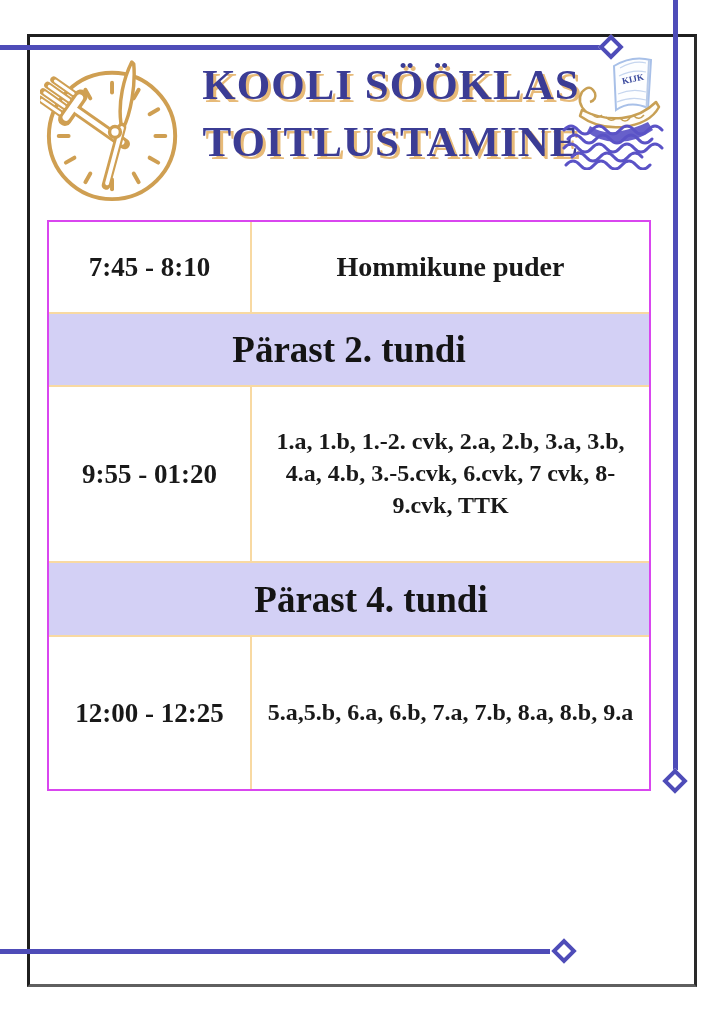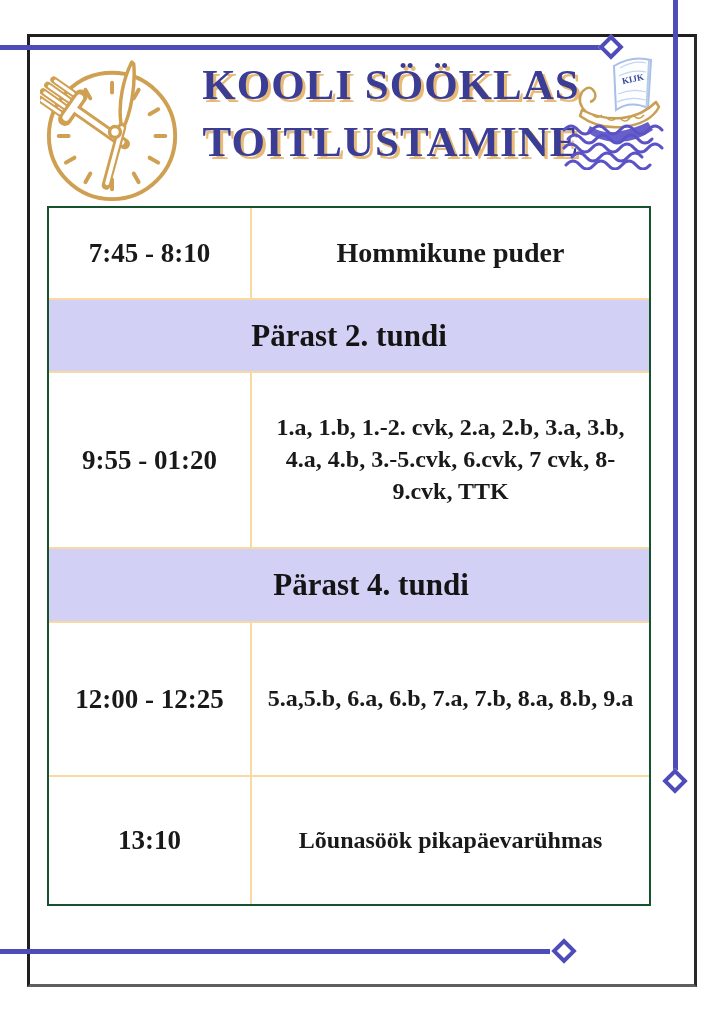--- a/index.html
+++ b/index.html
@@ -30,37 +30,37 @@
   .title{
     position:absolute;left:193px;top:56px;width:396px;z-index:3;
     text-align:center;font-weight:bold;font-size:43px;line-height:57px;
     letter-spacing:1px;color:#3b3c94;text-shadow:3px 3px 0 #e7ba78;
   }
   .clock-wrap{position:absolute;left:40px;top:60px;width:148px;height:148px;z-index:3;}
   .ship-wrap{position:absolute;left:562px;top:50px;width:114px;height:120px;z-index:3;}
 
   
   .schedule{
-    position:absolute;left:47px;top:206px;width:604px;z-index:4;
-    border:2px solid #14532d;box-sizing:border-box;background:#fff;
+    position:absolute;left:47px;top:220px;width:604px;z-index:4;
+    border:2px solid #d946ef;box-sizing:border-box;background:#fff;
     color:#191919;
   }
   .row{display:grid;grid-template-columns:203px 1fr;box-sizing:border-box;}
   .row + .row{border-top:2px solid #f8d9a2;}
   .r1{height:90px;}
   .r2{height:176px;}
   .r3{height:154px;}
   .r4{height:129px;}
   .cell{display:flex;align-items:center;justify-content:center;text-align:center;box-sizing:border-box;}
   .cell-time{border-right:2px solid #f8d9a2;font-weight:bold;font-size:27px;}
   .cell-desc{font-weight:bold;font-size:28px;padding:16px 12px;}
   .cell-desc.small{font-size:24px;line-height:1.32;padding:15px 14px;}
   .section{
     height:71px;background:#d3d0f5;display:flex;align-items:center;justify-content:center;
-    font-weight:bold;font-size:31px;color:#141414;box-sizing:border-box;
+    font-weight:bold;font-size:37px;color:#141414;box-sizing:border-box;
   }
   .s2{height:72px;}
 </style>
 </head>
 <body>
 
 <div class="decor line-top"></div>
 <div class="decor line-right"></div>
 <div class="decor line-bottom"></div>
 <div class="diamond diamond-top"></div>
@@ -162,18 +162,14 @@
 
   <div class="row">
     <div class="section s2" style="grid-column:1 / span 2;padding-left:44px;">Pärast 4. tundi</div>
   </div>
 
   <div class="row r3">
     <div class="cell cell-time">12:00 - 12:25</div>
     <div class="cell cell-desc small">5.a,5.b, 6.a, 6.b, 7.a, 7.b, 8.a, 8.b, 9.a</div>
   </div>
 
-  <div class="row r4">
-    <div class="cell cell-time">13:10</div>
-    <div class="cell cell-desc" style="font-size:24px;">Lõunasöök pikapäevarühmas</div>
-  </div>
 
 </div>
 
 </body></html>

